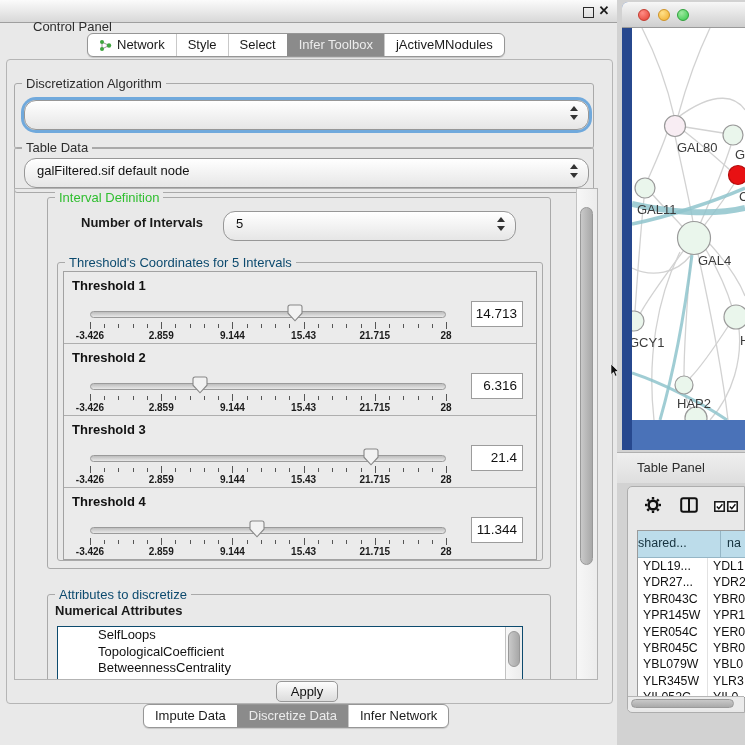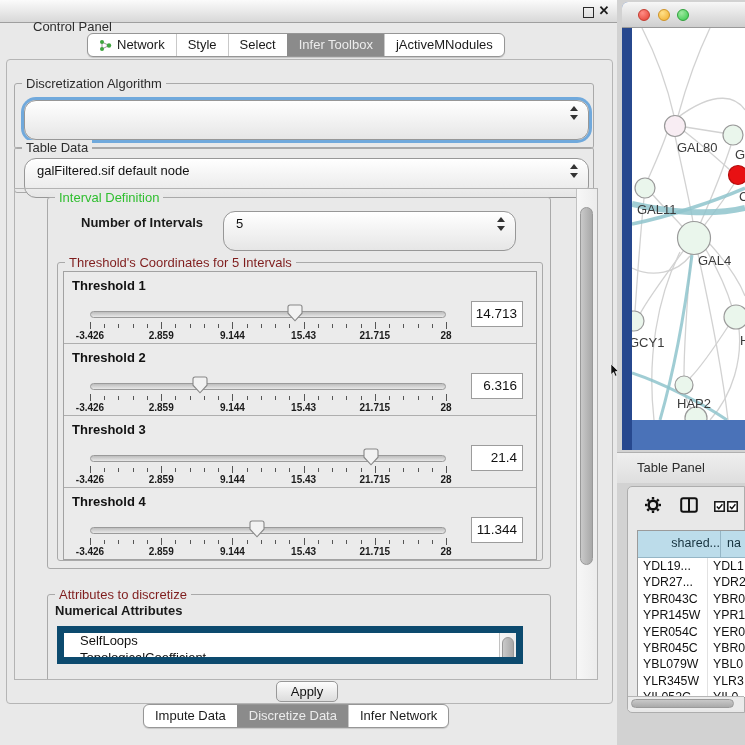--- a/index.html
+++ b/index.html
@@ -41,24 +41,24 @@
     position:absolute; left:6px; top:59px; width:605px; height:643px;
     border:1px solid #b5b5b5; border-radius:4px;
   }
 
   .group { position:absolute; border:1px solid #a9a9a9; border-radius:3px; }
   .legend {
     position:absolute; top:-8px; left:7px; background:#e9e9e9; padding:0 4px;
     font-size:13px; color:#2d2d2d; white-space:nowrap;
   }
   .legend.green { color:#2fbe2f; }
-  .legend.blue  { color:#7f1d1d; }
+  .legend.blue  { color:#0c4a6e; }
 
   .combo {
-    position:absolute; height:40px; border:1px solid #979797; border-radius:12px;
+    position:absolute; height:30px; border:1px solid #979797; border-radius:12px;
     background:linear-gradient(#ffffff,#e6e6e6);
     font-size:13px; color:#111; line-height:24px; box-sizing:border-box;
   }
   .combo .val { position:absolute; left:12px; top:0; }
   .combo .spin { position:absolute; right:10px; top:5px; width:8px; height:14px; }
   .combo .spin:before, .combo .spin:after {
     content:""; position:absolute; left:0; border-left:4px solid transparent; border-right:4px solid transparent;
   }
   .combo .spin:before { top:0; border-bottom:5px solid #333; }
   .combo .spin:after  { bottom:0; border-top:5px solid #333; }
@@ -119,22 +119,22 @@
   }
   .value-box {
     position:absolute; left:407px; top:29px; width:52px; height:26px;
     background:#fff; border:1px solid #9c9c9c; box-sizing:border-box;
     font-size:13.5px; color:#111; line-height:24px; text-align:right; padding-right:5px;
   }
 
   #attr-group { left:32px; top:405px; width:502px; height:110px; }
   #attr-list-title { position:absolute; left:40px; top:414px; font-size:13px; font-weight:bold; color:#1a1a1a; }
   #attr-list {
-    position:absolute; left:42px; top:437px; width:466px; height:38px;
-    background:#fff; border:7px solid #0c4a6e; overflow:hidden; box-sizing:border-box;
+    position:absolute; left:42px; top:437px; width:466px; height:54px;
+    background:#fff; border:1px solid #0c4a6e; overflow:hidden; box-sizing:border-box;padding-left:24px;
   }
   .list-item { padding-left:16px; font-size:13px; color:#111; line-height:16.5px; }
   #attr-list .vscroll-track { width:17px; }
   #attr-list .vscroll-thumb { left:2px; top:4px; height:36px; width:12px; }
 
   #apply-btn {
     position:absolute; left:276px; top:681px; width:62px; height:21px;
     background:linear-gradient(#fdfdfd,#dcdcdc); border:1px solid #989898; border-radius:5px;
     font-size:13px; color:#111; text-align:center; line-height:19px; box-sizing:border-box;
   }
@@ -168,21 +168,21 @@
   }
   .tool-icon { position:absolute; }
   #node-table {
     position:absolute; left:9px; top:43px; width:109px; height:168px;
     background:#fff; border:1px solid #9a9a9a; overflow:hidden; box-sizing:border-box;
   }
   .thead { display:flex; height:26px; background:#bcdcea; border-bottom:1px solid #95b6c6; }
   .thcell {
     font-size:12.5px; color:#16323e; line-height:25px; box-sizing:border-box; overflow:hidden; white-space:nowrap;
   }
-  .thcell.col0 { width:83px; text-align:right; border-right:1px solid #95b6c6; }
+  .thcell.col0 { width:83px; text-align:left; border-right:1px solid #95b6c6; }
   .thcell.col1 { flex:1; padding-left:6px; }
   .trow { display:flex; height:16.4px; }
   .tcell { font-size:12.3px; color:#111; line-height:16.4px; box-sizing:border-box; overflow:hidden; white-space:nowrap; }
   .tcell.col0 { width:70px; padding-left:5px; border-right:1px solid #e2e2e2; }
   .tcell.col1 { flex:1; padding-left:5px; }
   #hscroll {
     position:absolute; left:0px; bottom:2px; width:116px; height:13px;
     background:#ebebeb; border-top:1px solid #b5b5b5;
   }
   #hscroll .hthumb {

